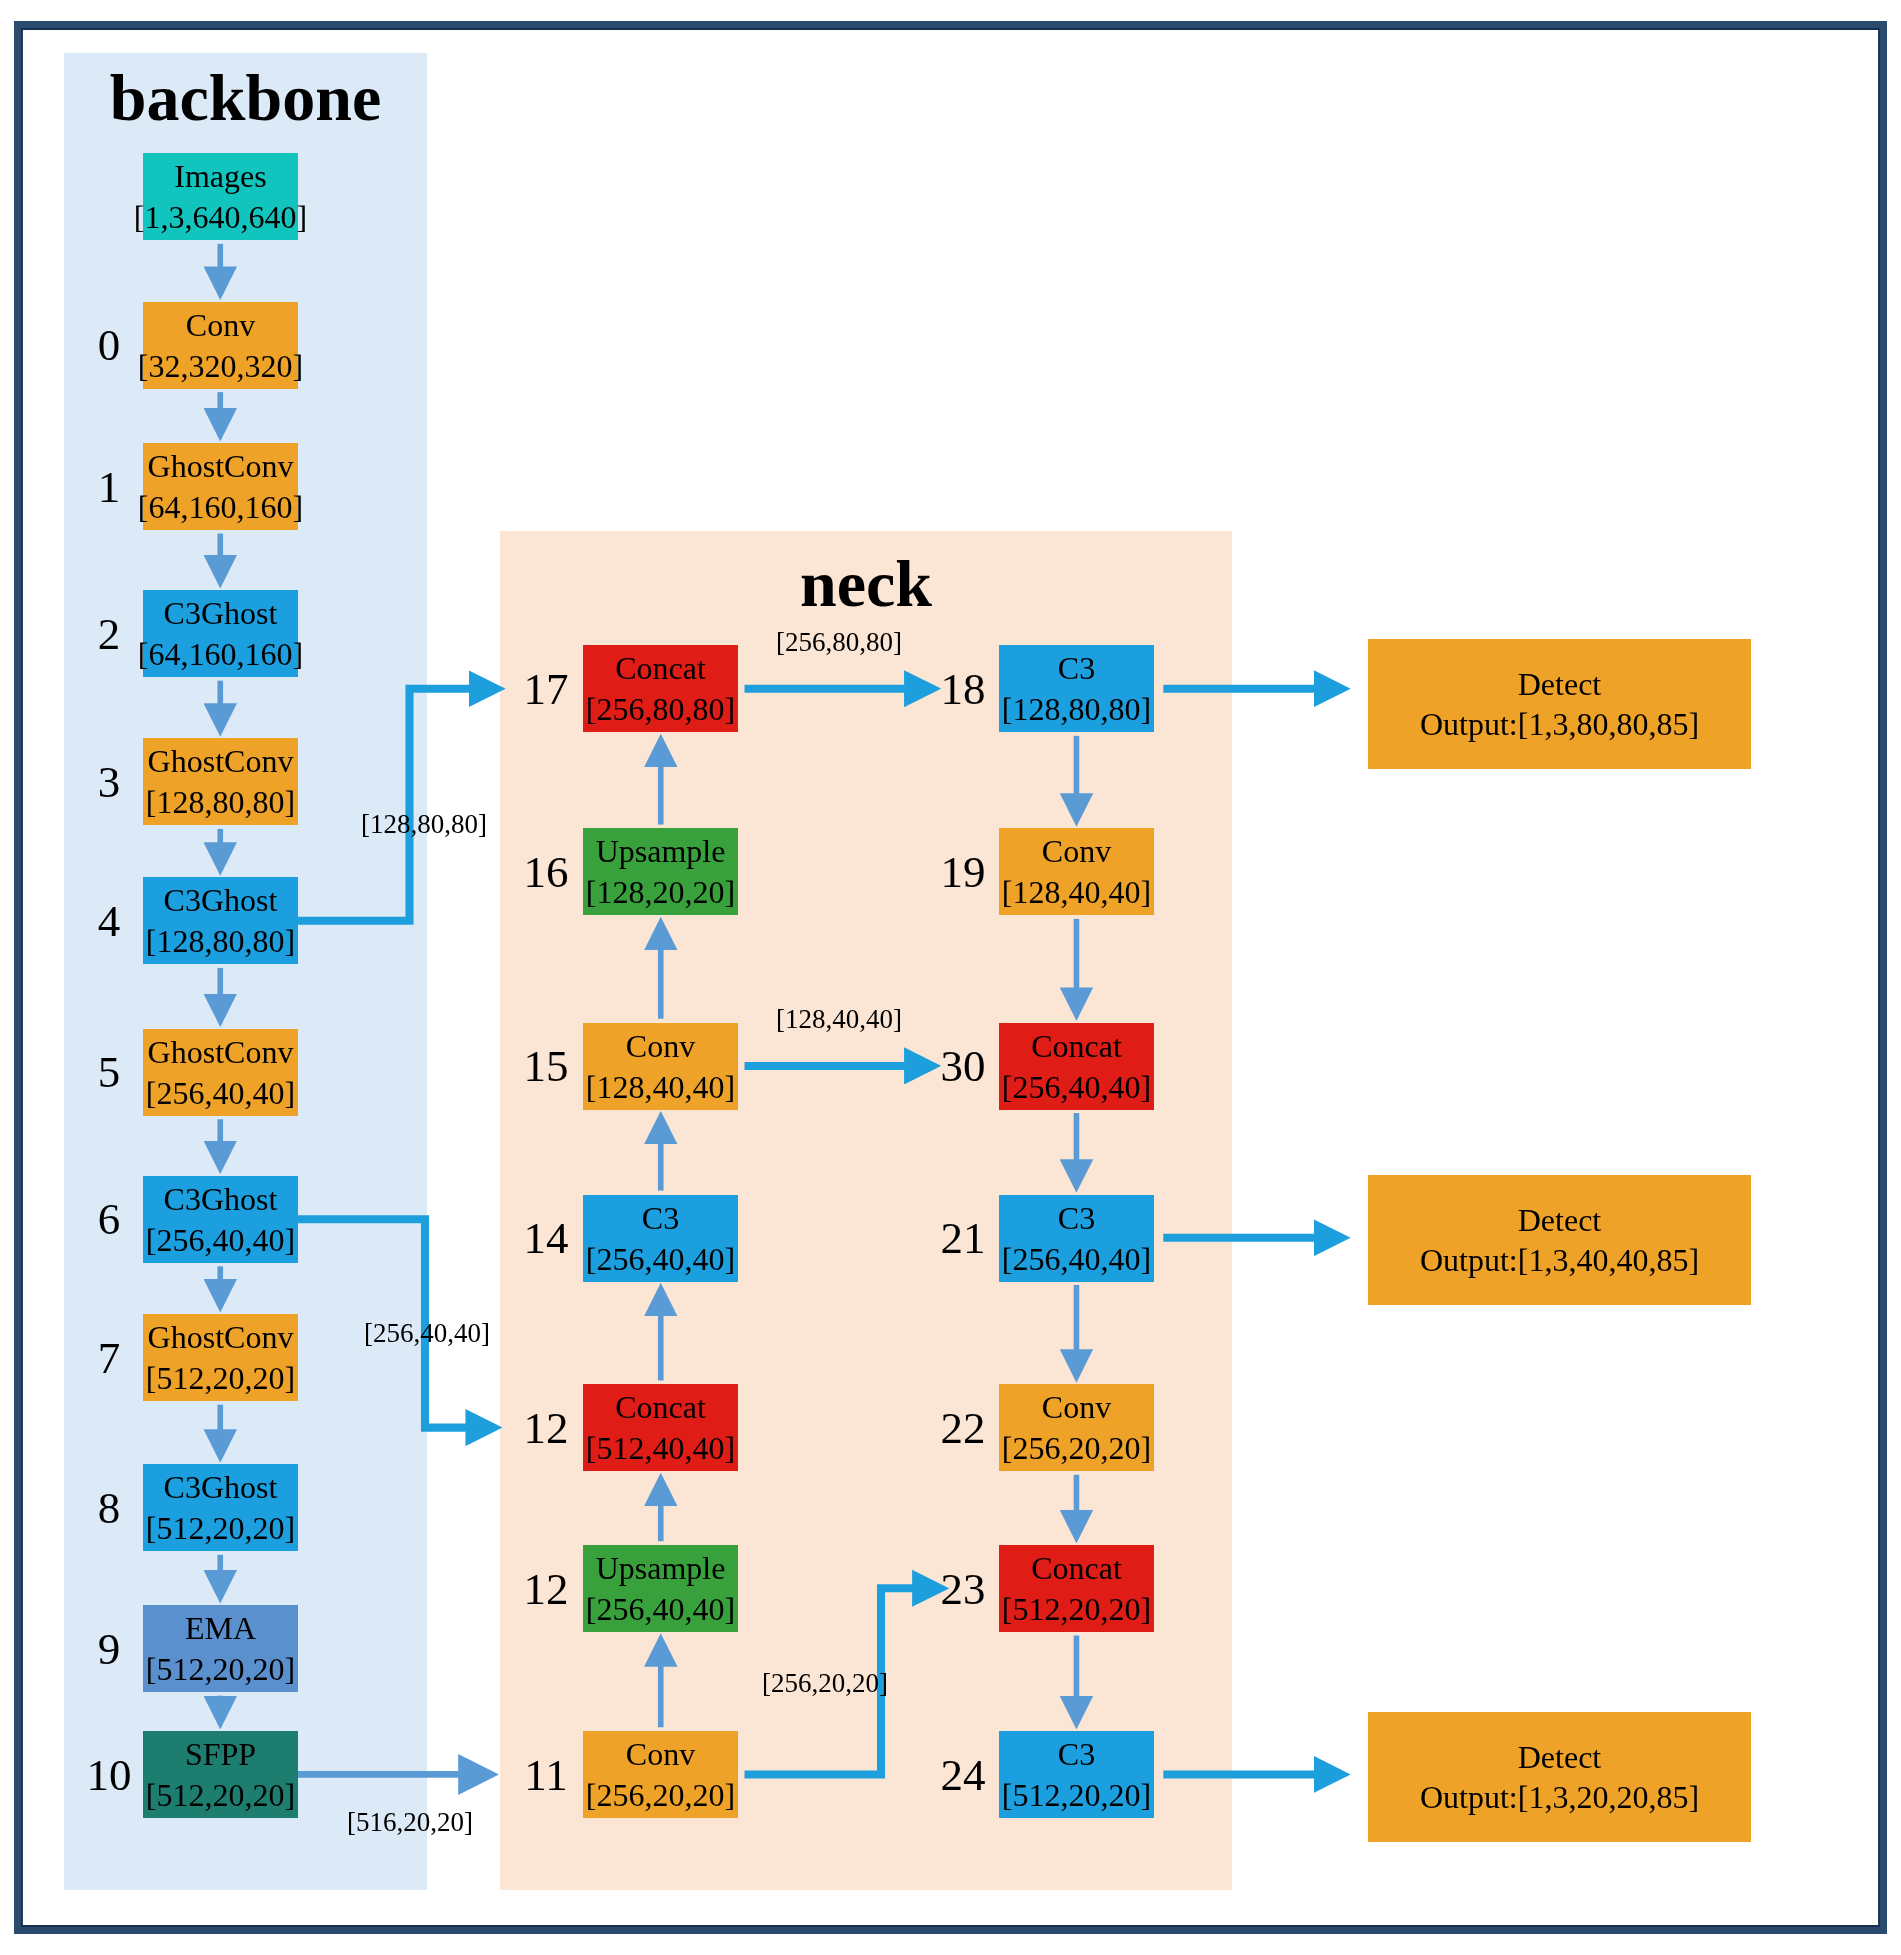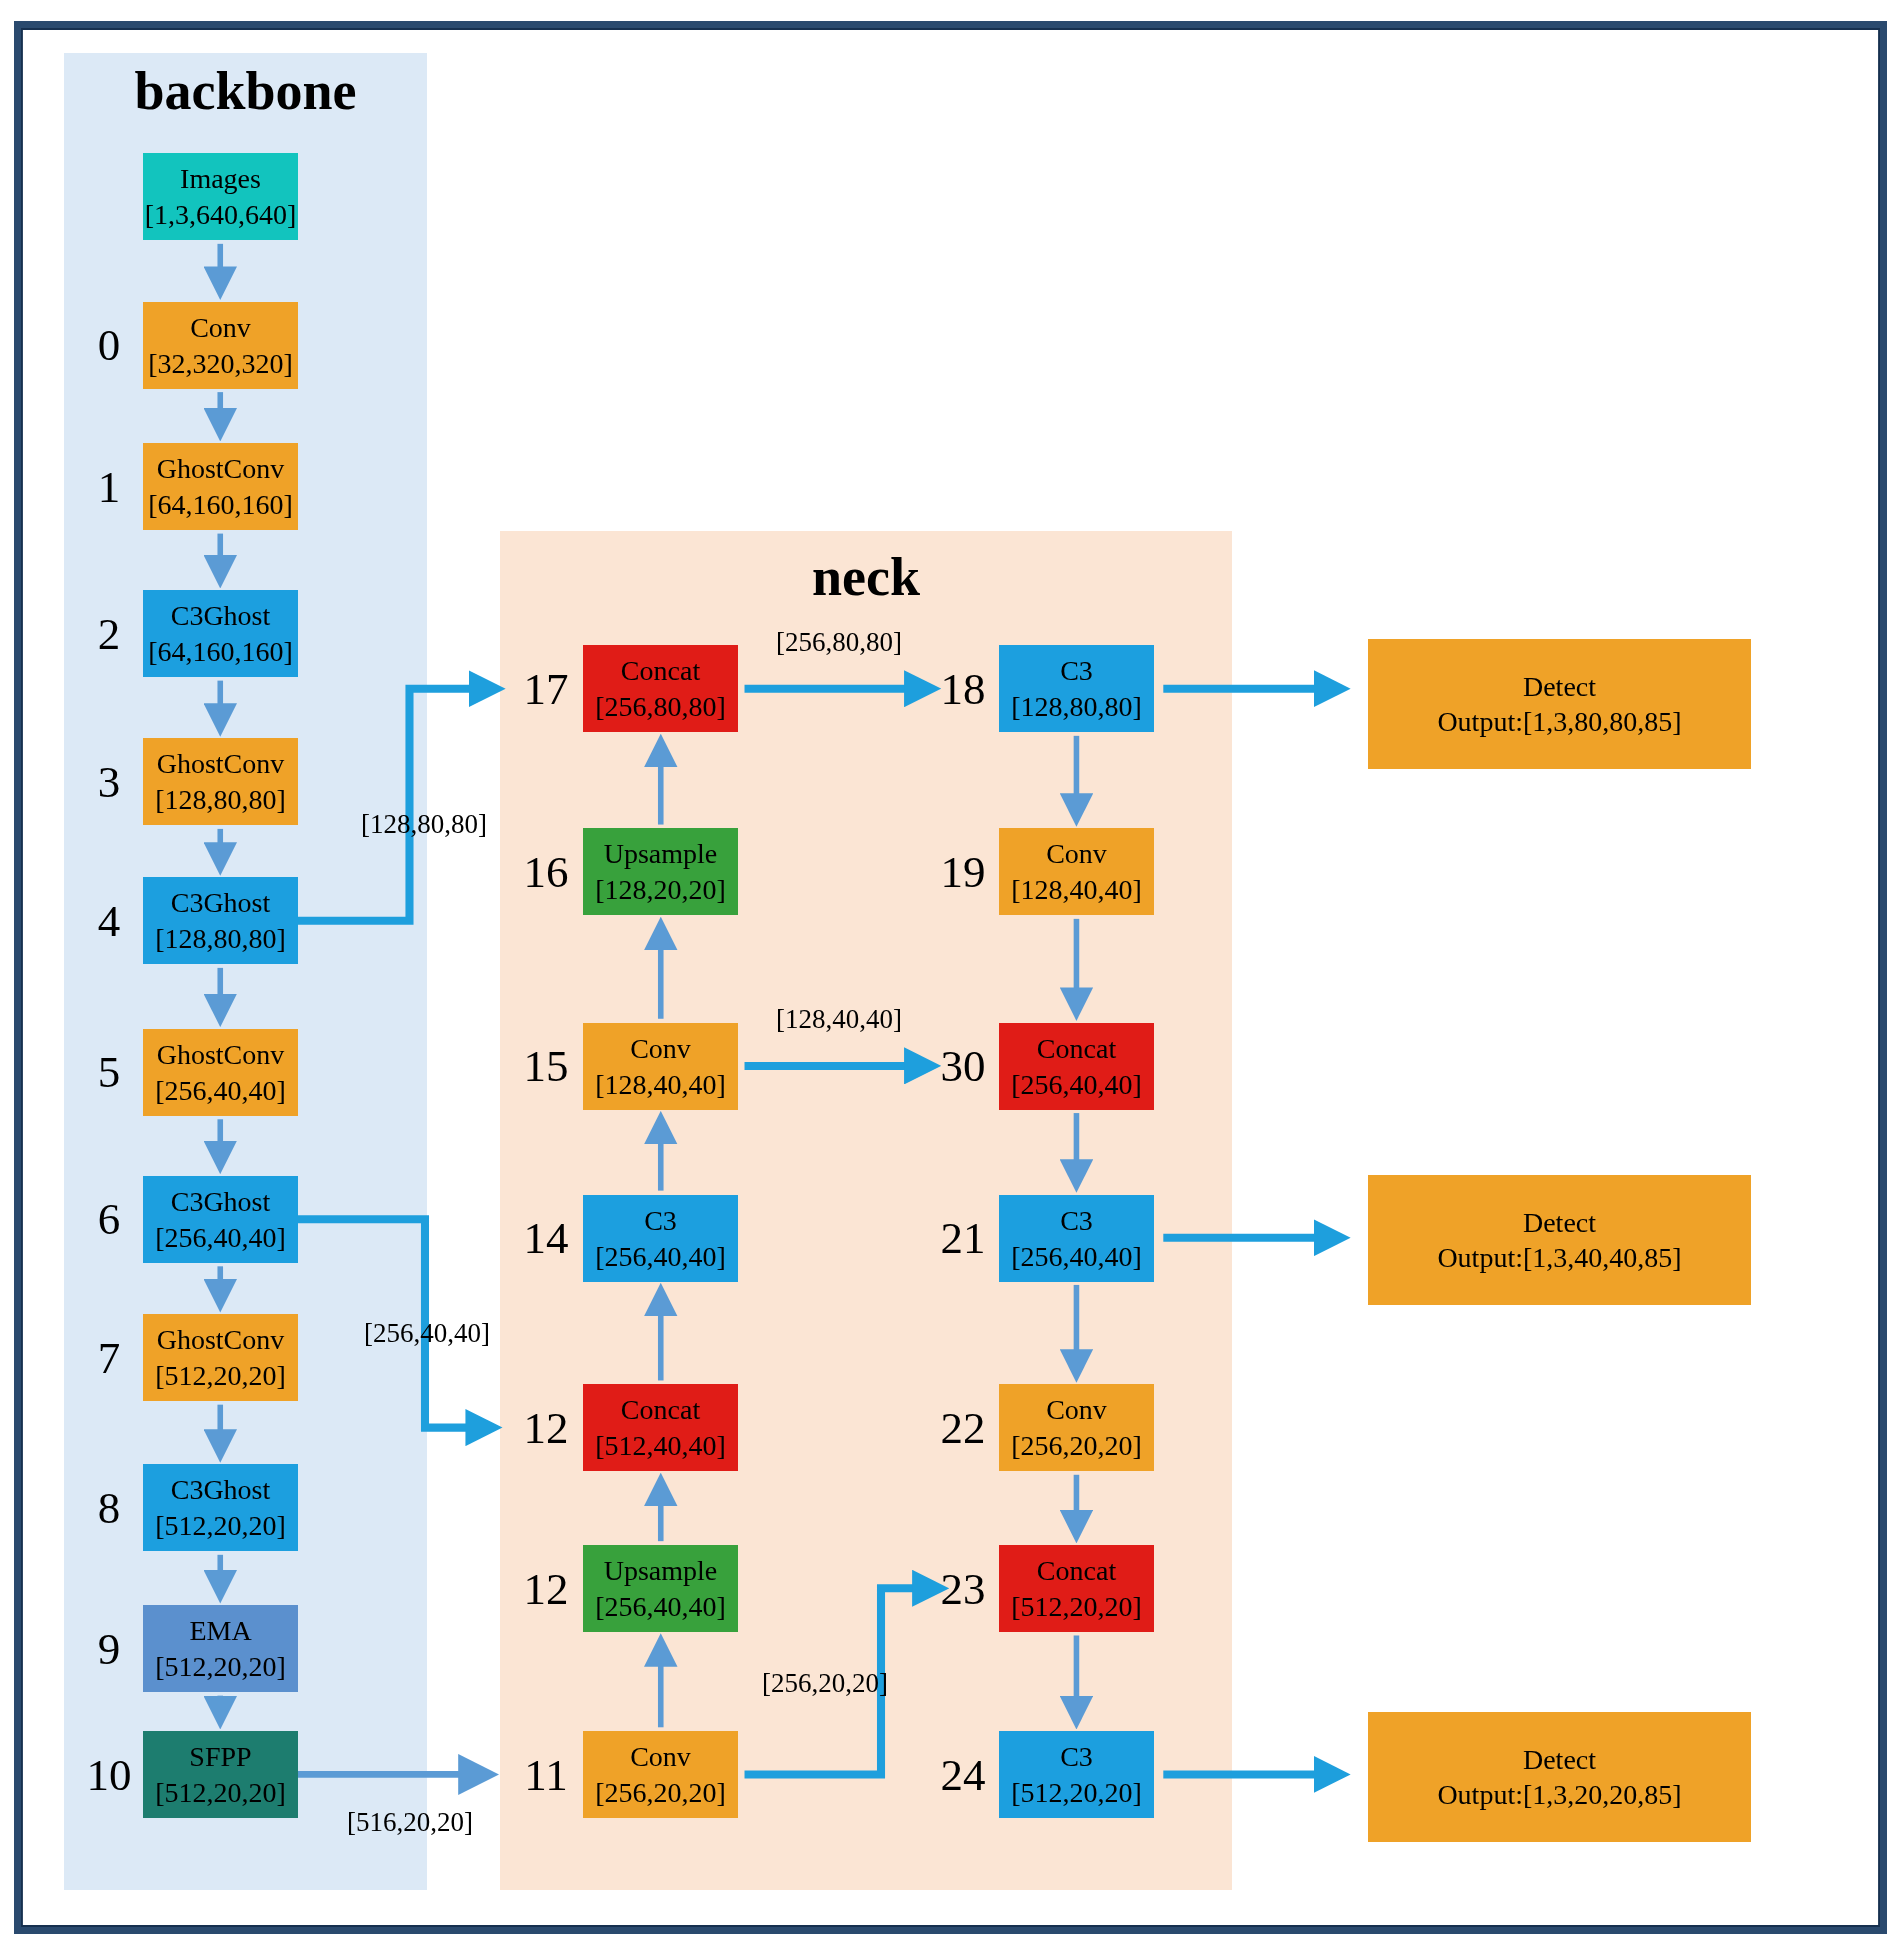--- a/index.html
+++ b/index.html
@@ -3,23 +3,23 @@
 <meta charset="utf-8">
 <style>
   html,body{margin:0;padding:0;background:#ffffff;}
   .canvas{position:relative;width:1901px;height:1955px;background:#ffffff;
           font-family:"Liberation Serif","DejaVu Serif",serif;overflow:hidden;}
   .frame{position:absolute;left:13.7px;top:20.5px;width:1873px;height:1913px;
          box-sizing:border-box;border:7.4px solid #2a4a6e;
          box-shadow:inset 0 0 0 1.9px #16304f;}
   .panel{position:absolute;}
   .panel-title{position:absolute;left:0;right:0;text-align:center;
-               font-weight:bold;font-size:54px;color:#000;line-height:1.1;}
+               font-weight:bold;font-size:66px;color:#000;line-height:1.1;}
   .node{position:absolute;display:flex;flex-direction:column;align-items:center;
-        justify-content:center;text-align:center;color:#000;font-size:28px;
+        justify-content:center;text-align:center;color:#000;font-size:32px;
         line-height:1.26;box-sizing:border-box;}
   .node div{white-space:nowrap;}
   .num{position:absolute;transform:translate(-50%,-50%);font-size:45px;color:#000;}
   .elabel{position:absolute;transform:translate(-50%,-50%);font-size:27px;
           white-space:nowrap;color:#000;}
   svg.edges{position:absolute;left:0;top:0;}
 </style>
 </head>
 <body>
 

